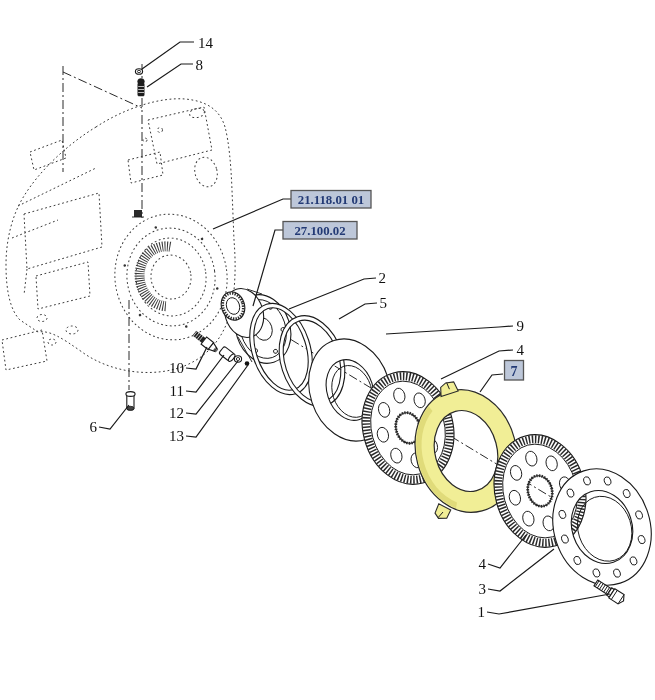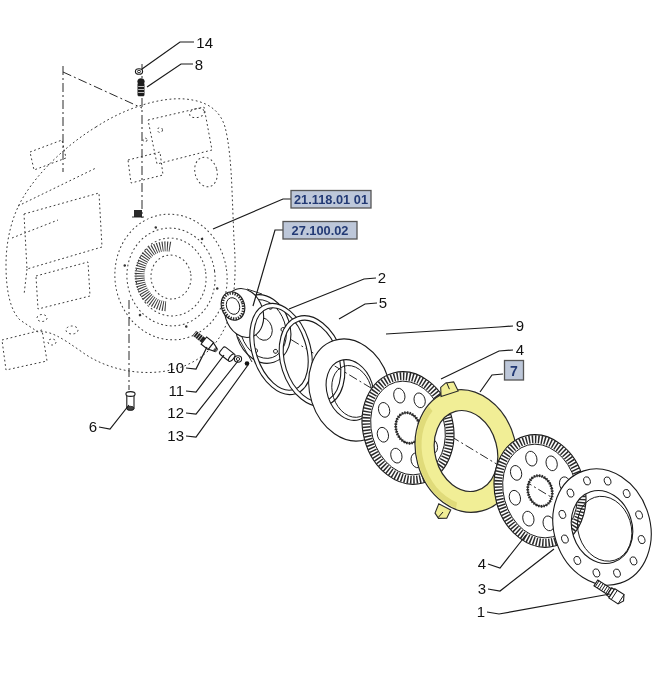--- a/index.html
+++ b/index.html
@@ -1,18 +1,18 @@
 <!DOCTYPE html>
 <html><head>
 <meta charset="utf-8">
 <style>
   html,body { margin:0; padding:0; background:#ffffff; }
   .stage {
     position:relative; width:655px; height:700px; background:#ffffff;
-    font-family:Liberation Sans, sans-serif; overflow:hidden;
+    font-family:Liberation Serif, serif; overflow:hidden;
   }
   svg { position:absolute; left:0; top:0; }
   .lnthin  { fill:none; stroke:#1a1a1a; stroke-width:0.9; }
   .dot     { fill:none; stroke:#3a3a3a; stroke-width:1;  stroke-dasharray:1.8 2.6; }
   .dashdot { fill:none; stroke:#2a2a2a; stroke-width:1;  stroke-dasharray:9 3 2 3; }
   .leader  { fill:none; stroke:#1a1a1a; stroke-width:1.2; }
   .white   { fill:#ffffff; stroke:#1a1a1a; stroke-width:1.1; }
   .whiteeo { fill:#ffffff; fill-rule:evenodd; stroke:#1a1a1a; stroke-width:1.1; }
   .hatch   { fill:none; stroke:#2a2a2a; stroke-width:8; stroke-dasharray:1.5 1.6; }
   .spline  { fill:none; stroke:#2a2a2a; stroke-width:2.8; stroke-dasharray:1.4 1.2; }

